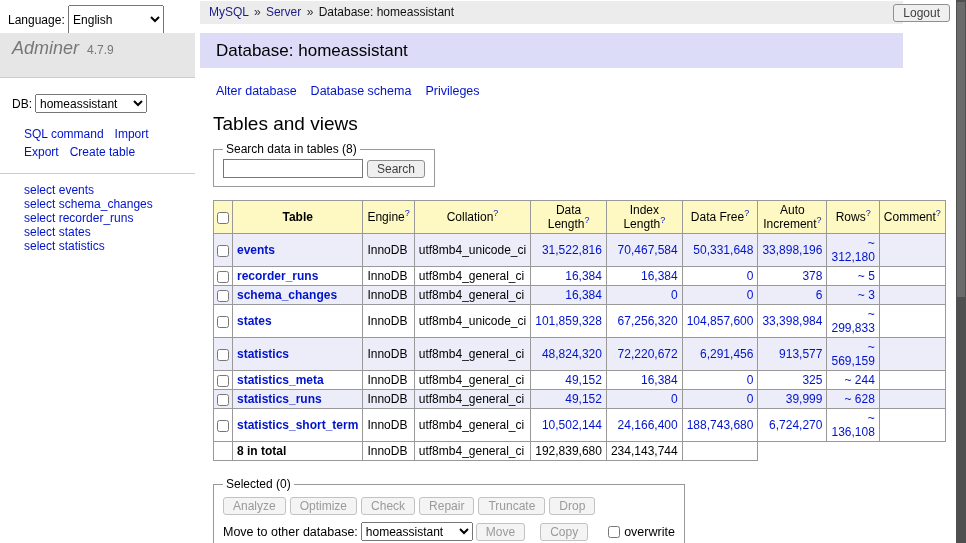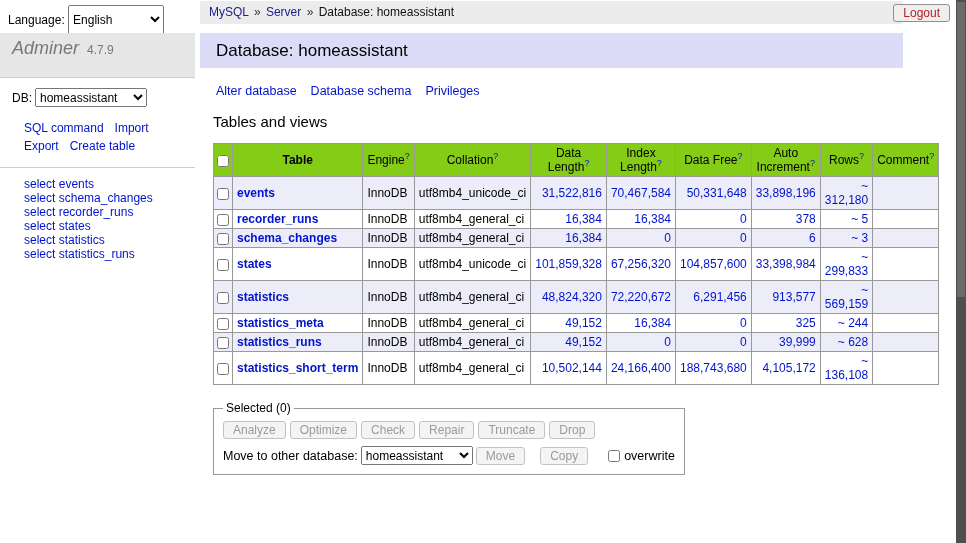--- a/index.html
+++ b/index.html
@@ -16,63 +16,63 @@
   .lang { position:absolute; top:5px; left:8px; font-size:12px; }
   .lang select { width:96px; height:29px; font-size:12px; }
   .breadcrumb {
     position:absolute; left:200px; top:1px; width:703px; height:23px;
     background:#ececec; line-height:23px; padding-left:9px; font-size:12px; color:#111;
   }
   .breadcrumb a { color:#1b1b86; }
   .breadcrumb .sep { color:#333; margin:0 2px; }
   button {
     font-size:12px; background:#efefef; border:1px solid #8f8f8f;
-    border-radius:3px; padding:1px 9px; color:#b91c1c; cursor:pointer;
+    border-radius:3px; padding:1px 9px; color:#404040; cursor:pointer;
   }
   button:disabled { color:#9a9a9a; border-color:#c2c2c2; background:#f4f4f4; cursor:default; }
   .logout { position:absolute; top:4px; right:16px; }
 
   
   .sidebar { position:absolute; left:0; top:33px; width:195px; }
   .sidebar h1 {
     margin:0; background:#e6e6e6; color:#777; font-weight:normal;
     font-size:18px; font-style:italic; padding:5px 0 18px 12px; border-bottom:1px solid #ccc;
   }
   .sidebar h1 .app-name { color:#777; }
   .sidebar h1 .ver { font-size:12px; font-style:normal; margin-left:3px; }
-  .db-row { padding:10px 12px 10px; font-size:12px; }
+  .db-row { padding:16px 12px 10px; font-size:12px; }
   .db-row select { width:112px; height:19px; font-size:12px; margin-left:3px; }
   .menu-links { margin:0; padding:2px 24px 12px; font-size:12px; line-height:18px; border-bottom:1px solid #ccc; }
   .menu-links a { margin-right:11px; }
   .tables-list { list-style:none; margin:9px 0 0; padding:0 24px; font-size:12px; line-height:14px; }
 
   
   .h2bar {
     position:absolute; left:200px; top:33px; width:703px; height:35px;
     margin:0; background:#dcdcf8; padding-left:16px; line-height:35px;
     font-size:17px; font-weight:normal;
   }
 
   .content { position:absolute; left:200px; top:68px; width:720px; }
   .links { font-size:12.5px; }
   .top-links { margin:16px 0 0 16px; }
   .top-links a { margin-right:14px; }
-  h3.sec { font-weight:normal; font-size:15px; margin:15px 0 0 13px; }
+  h3.sec { font-weight:normal; font-size:19px; margin:15px 0 0 13px; }
 
   fieldset {
     display:inline-block; border:1px solid #999; margin:7px 0 0 13px;
     padding:3px 9px 8px; font-size:12px;
   }
   legend { font-size:12px; padding:0 3px; }
   .search-input { width:140px; height:19px; border:1px solid #767676; font-size:12px; padding:0 3px; margin-right:4px; }
 
   
   table.tables { border-collapse:collapse; margin:13px 0 0 13px; font-size:12px; }
   .tables td, .tables th { border:1px solid #999; padding:2px 4px; line-height:14px; empty-cells:show; }
-  .tables thead td, .tables thead th { background:#84cc16; text-align:center; }
+  .tables thead td, .tables thead th { background:#fef9c3; text-align:center; }
   .tables thead td { font-weight:normal; }
   .tables tbody th { text-align:left; font-weight:normal; }
   .tables tr.odd td, .tables tr.odd th { background:#ecedf9; }
   .tables .name a { font-weight:bold; }
   .tables .num { text-align:right; }
   .tables .cb { text-align:center; padding:2px 2px; }
   sup.help { font-size:9px; color:#0013cc; line-height:0; }
   input[type=checkbox] { width:12px; height:12px; margin:0 1px; vertical-align:middle; }
   .tables tr.total th { font-weight:bold; }
 
@@ -123,32 +123,35 @@
     <p class="menu-links" data-name="menu-links">
       <a data-name="sql-command-link">SQL command</a><a data-name="import-link">Import</a><br>
       <a data-name="export-link">Export</a><a data-name="create-table-link">Create table</a>
     </p>
     <ul class="tables-list" id="tables-list" data-name="tables-list">
         <li data-name="table-list-item"><a data-name="select-table-link">select</a> <a data-name="table-structure-link">events</a></li>
         <li data-name="table-list-item"><a data-name="select-table-link">select</a> <a data-name="table-structure-link">schema_changes</a></li>
         <li data-name="table-list-item"><a data-name="select-table-link">select</a> <a data-name="table-structure-link">recorder_runs</a></li>
         <li data-name="table-list-item"><a data-name="select-table-link">select</a> <a data-name="table-structure-link">states</a></li>
         <li data-name="table-list-item"><a data-name="select-table-link">select</a> <a data-name="table-structure-link">statistics</a></li>
-        <li data-name="table-list-item"><a data-name="select-table-link">select</a> <a data-name="table-structure-link">statistics_runs</a></li>
       </ul>
   </div>
 
   <h2 class="h2bar" data-name="page-title"><span data-name="page-title-text">Database: homeassistant</span></h2>
 
   <div class="content" data-name="main-content">
 
     <p class="links top-links" id="main-links" data-name="db-action-links"><a data-name="db-action-link">Alter database</a><a data-name="db-action-link">Database schema</a><a data-name="db-action-link">Privileges</a></p>
 
     <h3 class="sec" data-name="tables-and-views-heading">Tables and views</h3>
 
+    <fieldset class="search-fs" data-name="search-fieldset">
+      <legend data-name="search-legend">Search data in tables (8)</legend>
+      <input type="text" class="search-input" data-name="search-input" value="" style=""><button data-name="search-button">Search</button>
+    </fieldset>
 
     <table class="tables" data-name="tables-table">
       <colgroup>
         <col style="width:18px">
           <col style="width:118px">
           <col style="width:44px">
           <col style="width:100px">
         <col style="width:72px">
           <col style="width:74px">
           <col style="width:62px">
@@ -256,23 +259,32 @@
             <td data-name="comment-cell"></td>
           </tr>
           <tr data-name="table-row">
             <td data-name="row-checkbox-cell" class="cb"><input data-name="row-checkbox" type="checkbox" style=""></td>
             <th data-name="table-name-cell" class="name"><a data-name="table-name-link">statistics_short_term</a></th>
             <td data-name="engine-cell">InnoDB</td>
             <td data-name="collation-cell">utf8mb4_general_ci</td>
             <td data-name="data-length-cell" class="num"><a data-name="data-length-link">10,502,144</a></td>
             <td data-name="index-length-cell" class="num"><a data-name="index-length-link">24,166,400</a></td>
             <td data-name="data-free-cell" class="num"><a data-name="data-free-link">188,743,680</a></td>
-            <td data-name="auto-increment-cell" class="num"><a data-name="auto-increment-link">4,105,172</a></td>
+            <td data-name="auto-increment-cell" class="num"><a data-name="auto-increment-link">6,724,270</a></td>
             <td data-name="rows-cell" class="num"><a data-name="rows-link">~ 136,108</a></td>
             <td data-name="comment-cell"></td>
+          </tr>
+          <tr data-name="total-row" class="total">
+            <td data-name="total-checkbox-cell" class="cb"></td>
+            <th data-name="total-label-cell" class="name">8 in total</th>
+            <td data-name="total-engine-cell">InnoDB</td>
+            <td data-name="total-collation-cell">utf8mb4_general_ci</td>
+            <td data-name="total-data-length-cell" class="num">192,839,680</td>
+            <td data-name="total-index-length-cell" class="num">234,143,744</td>
+            <td data-name="total-data-free-cell" class="num"></td>
           </tr>
         </tbody>
     </table>
 
     <fieldset class="selected-fs" data-name="selected-fieldset">
       <legend data-name="selected-legend">Selected (0)</legend>
       <div class="op-row" id="selected-buttons" data-name="selected-operations"><button data-name="analyze-button" disabled="">Analyze</button><button data-name="optimize-button" disabled="">Optimize</button><button data-name="check-button" disabled="">Check</button><button data-name="repair-button" disabled="">Repair</button><button data-name="truncate-button" disabled="">Truncate</button><button data-name="drop-button" disabled="">Drop</button></div>
       <div class="move-row" data-name="move-row">
         <span data-name="move-label">Move to other database:</span><select data-name="move-db-select"><option>homeassistant</option></select><button disabled="" data-name="move-button">Move</button><button disabled="" data-name="copy-button">Copy</button><label class="ovw" data-name="overwrite-option"><input type="checkbox" data-name="overwrite-checkbox" style=""><span data-name="overwrite-label">overwrite</span></label>
       </div>

